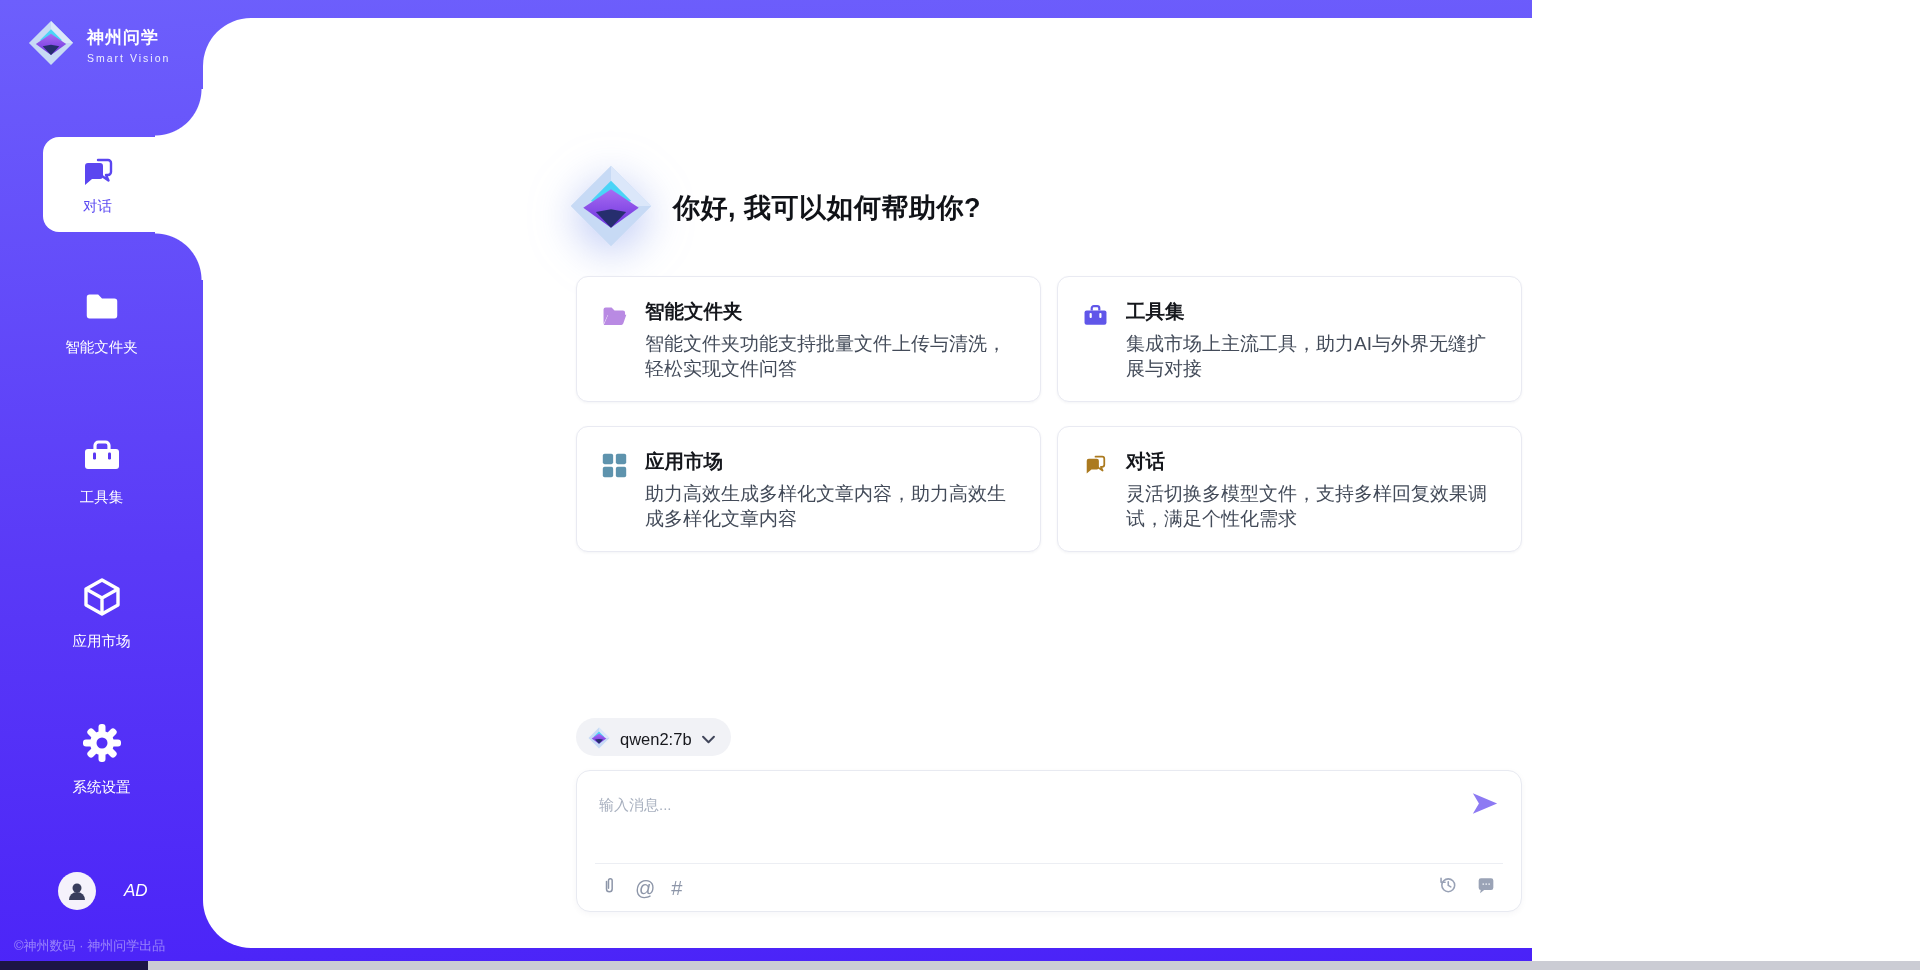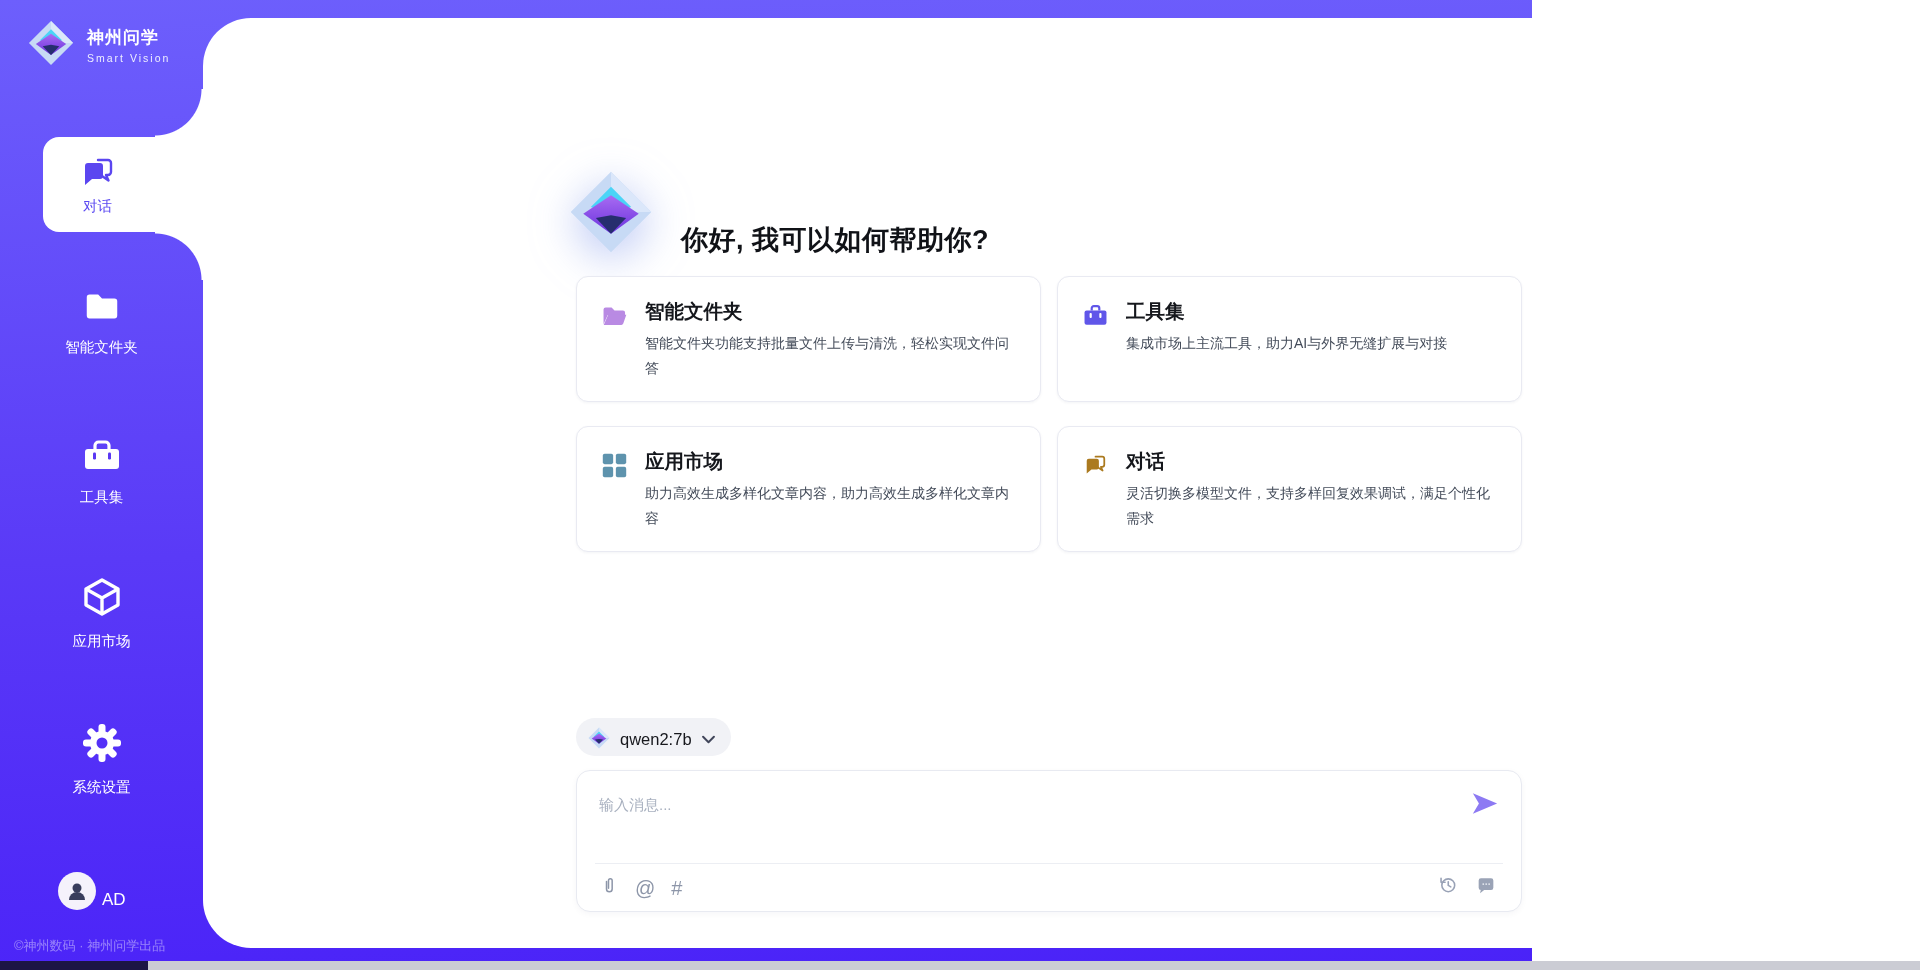--- a/index.html
+++ b/index.html
@@ -24,39 +24,39 @@
                 padding-right:58px; cursor:pointer; }
   .active-tab .nav-label { color:#5b49f1; }
   .flare { position:absolute; left:155px; width:48px; height:48px; }
   .flare-top    { top:89px;  background:radial-gradient(circle 48px at 0 0,   rgba(0,0,0,0) 0 46px, #fff 47px); }
   .flare-bottom { top:232px; background:radial-gradient(circle 48px at 0 100%, rgba(0,0,0,0) 0 46px, #fff 47px); }
 
   .nav-item { position:absolute; left:0; width:203px; display:flex; flex-direction:column;
               align-items:center; gap:10px; cursor:pointer; }
   .nav-label { color:#fff; font-size:14.5px; }
 
-  .user-row { position:absolute; left:58px; top:872px; display:flex; align-items:flex-end; gap:6px; cursor:pointer; }
+  .user-row { position:absolute; left:58px; top:872px; display:flex; align-items:center; gap:28px; cursor:pointer;font-style:italic; }
   .avatar { width:38px; height:38px; border-radius:50%; background:#f5f2fb;
             display:flex; align-items:center; justify-content:center; }
   .user-name { color:#fff; font-size:17px; }
   .side-footer { position:absolute; left:14px; top:928px; color:rgba(255,255,255,.42); font-size:13px;margin-top:9px; }
 
   
-  .greeting { position:absolute; left:366px; top:152px; display:flex; align-items:flex-end; gap:28px; }
+  .greeting { position:absolute; left:366px; top:146px; display:flex; align-items:center; gap:20px; }
   .greet-logo { filter:drop-shadow(0 10px 22px rgba(125,150,235,.55)); }
   .greet-text { font-size:27px; font-weight:800; color:#101217; letter-spacing:.5px; }
 
   
   .cards { position:absolute; left:373px; top:258px; width:946px;
            display:grid; grid-template-columns:465px 465px; column-gap:16px; row-gap:24px; }
   .card { position:relative; height:126px; background:#fff; border:1px solid #e9eaf2;
           border-radius:12px; box-shadow:0 1px 3px rgba(20,30,80,.05); cursor:pointer; }
   .card-icon { position:absolute; left:24px; top:25px; }
   .card-title { position:absolute; left:68px; top:21px; font-size:19.5px; font-weight:bold; color:#15171c; }
-  .card-desc  { position:absolute; left:68px; top:54px; width:372px; font-size:14px;
+  .card-desc  { position:absolute; left:68px; top:54px; width:372px; font-size:19px;
                 line-height:25px; color:#434b59; }
 
   
   .model-pill { position:absolute; left:373px; top:700px; height:38px; border:none;
                 background:#f1f2f6; border-radius:19px; display:flex; align-items:center;
                 gap:10px; padding:5px 16px 0 12px; cursor:pointer; }
   .model-label { font-size:16.5px; color:#17181d; font-family:inherit; }
 
   
   .composer { position:absolute; left:373px; top:752px; width:946px; height:142px;

